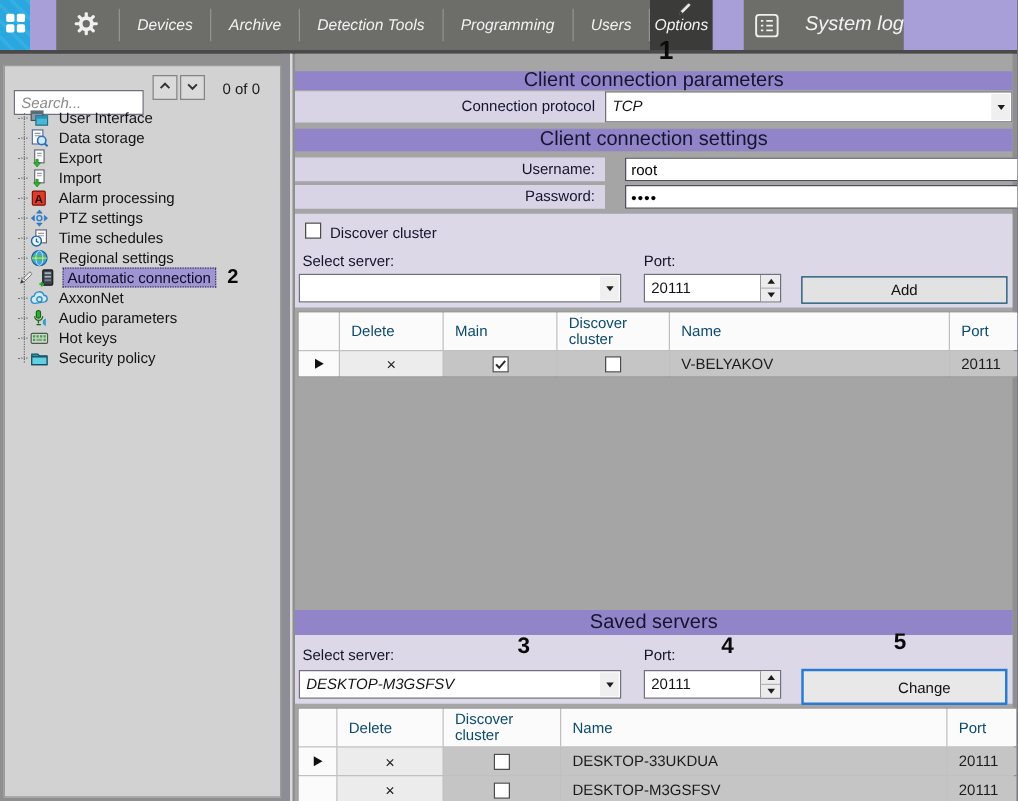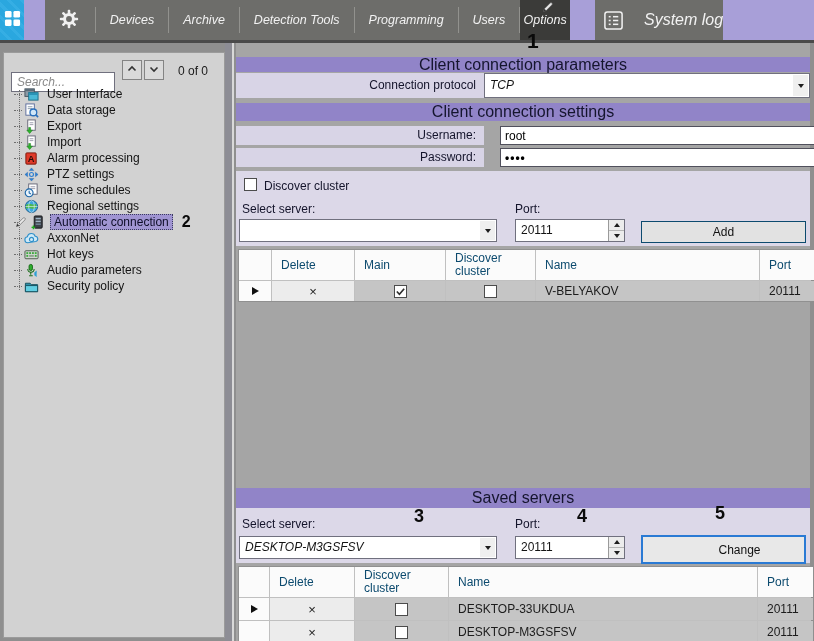--- a/index.html
+++ b/index.html
@@ -313,49 +313,49 @@
                   <path d="M4 12.5 a3.2 3.2 0 0 1 -0.4 -6.35 a4.3 4.3 0 0 1 8.3 -0.6 a2.9 2.9 0 0 1 0.6 5.7 z" fill="#cfe9f7" stroke="#2e8fc9" stroke-width="1.2"></path>
                   <circle cx="8" cy="9" r="2.2" fill="none" stroke="#2e8fc9" stroke-width="1.2"></circle>
                 </svg>
               </span>
               <span class="tree-label">AxxonNet</span>
             </div>
             <div class="tree-item">
               <span class="tree-stub"></span>
               <span class="tree-ico">
                 <svg viewBox="0 0 16 16">
+                  <rect x="5.4" y="1.5" width="3.6" height="6.5" rx="1.8" fill="#2fae2f" stroke="#156915"></rect>
+                  <path d="M4 6.5 a3.4 3.4 0 0 0 6.8 0 M7.2 10 v2.5 M5.5 13.5 h3.8" stroke="#156915" stroke-width="1.1" fill="none"></path>
+                  <path d="M11 10 l2.5 -2 v7 l-2.5 -2 z" fill="#2e9fd4"></path>
+                </svg>
+              </span>
+              <span class="tree-label">Audio parameters</span>
+            </div>
+            <div class="tree-item">
+              <span class="tree-stub"></span>
+              <span class="tree-ico">
+                <svg viewBox="0 0 16 16">
                   <rect x="1" y="4" width="14" height="8.5" rx="1" fill="#cfd6cf" stroke="#4c5a4c"></rect>
                   <g fill="#3faa3f">
                     <rect x="2.5" y="5.5" width="2" height="2"></rect>
                     <rect x="5.5" y="5.5" width="2" height="2"></rect>
                     <rect x="8.5" y="5.5" width="2" height="2"></rect>
                     <rect x="11.5" y="5.5" width="2" height="2"></rect>
                     <rect x="2.5" y="8.5" width="2" height="2"></rect>
                     <rect x="11.5" y="8.5" width="2" height="2"></rect>
                   </g>
                   <rect x="5.5" y="8.5" width="5" height="2" fill="#8fa08f"></rect>
                 </svg>
               </span>
               <span class="tree-label">Hot keys</span>
             </div>
             <div class="tree-item">
               <span class="tree-stub"></span>
               <span class="tree-ico">
                 <svg viewBox="0 0 16 16">
-                  <rect x="5.4" y="1.5" width="3.6" height="6.5" rx="1.8" fill="#2fae2f" stroke="#156915"></rect>
-                  <path d="M4 6.5 a3.4 3.4 0 0 0 6.8 0 M7.2 10 v2.5 M5.5 13.5 h3.8" stroke="#156915" stroke-width="1.1" fill="none"></path>
-                  <path d="M11 10 l2.5 -2 v7 l-2.5 -2 z" fill="#2e9fd4"></path>
-                </svg>
-              </span>
-              <span class="tree-label">Audio parameters</span>
-            </div>
-            <div class="tree-item">
-              <span class="tree-stub"></span>
-              <span class="tree-ico">
-                <svg viewBox="0 0 16 16">
                   <path d="M1.5 4.5 h5 l1.5 1.5 h6.5 v7.5 h-13 z" fill="#2e8fa8" stroke="#16505e"></path>
                   <path d="M1.5 7 h13 v6.5 h-13 z" fill="#63cfe3" stroke="#16505e"></path>
                 </svg>
               </span>
               <span class="tree-label">Security policy</span>
             </div>
           </div>
       </div>
     </div>
 

